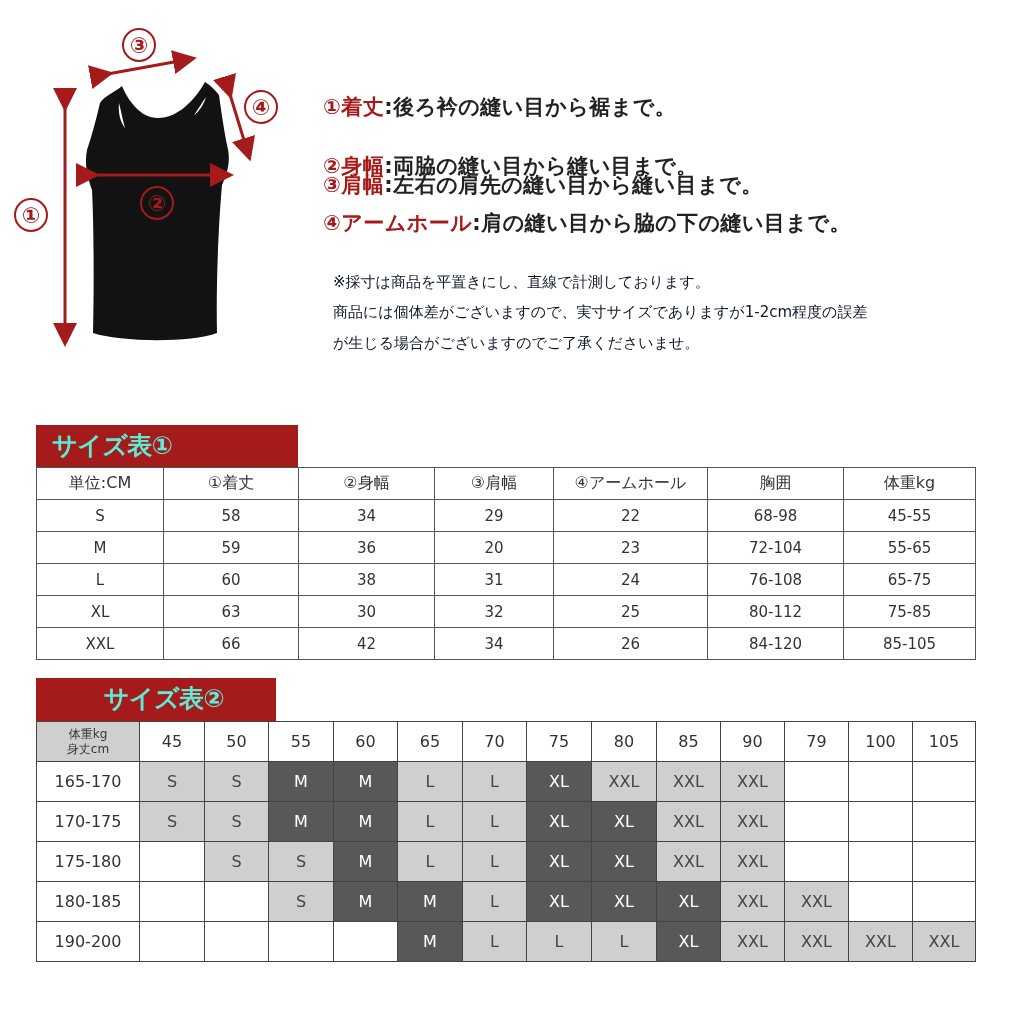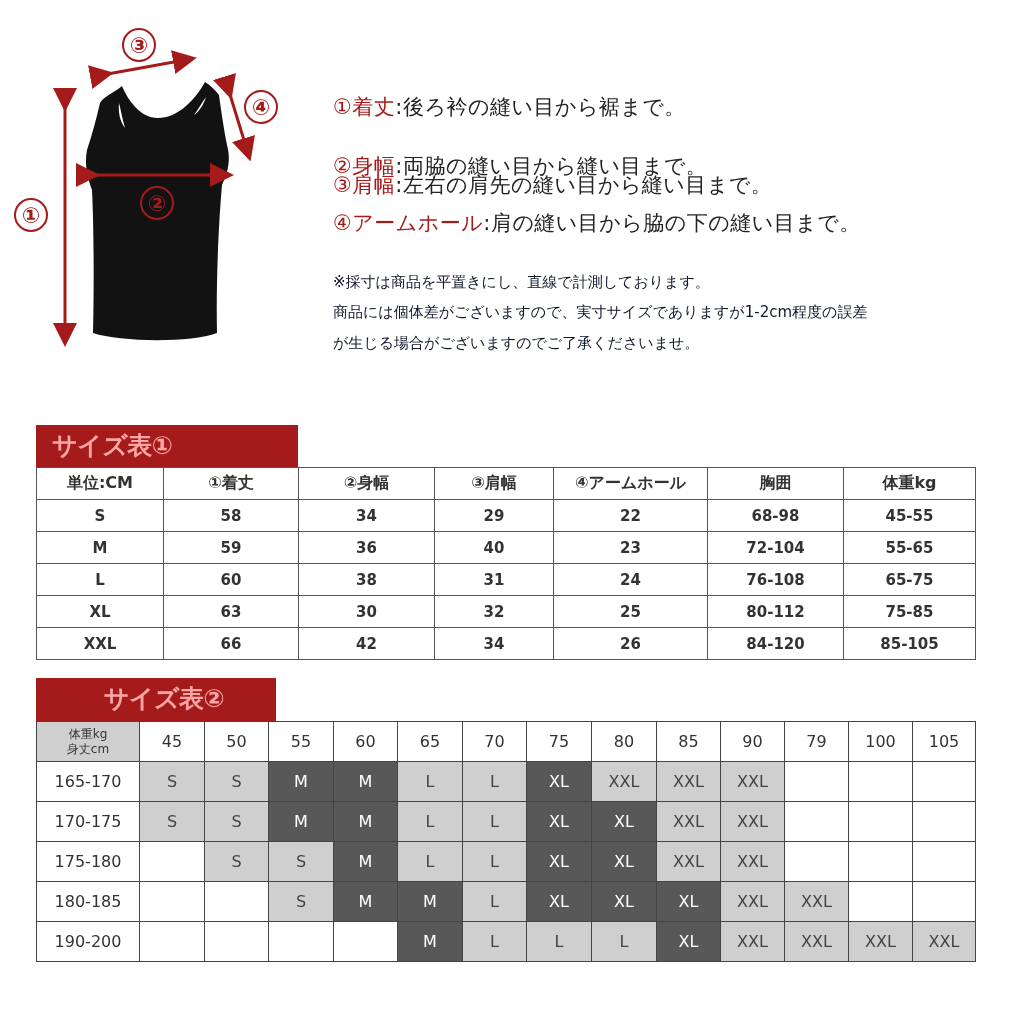--- a/index.html
+++ b/index.html
@@ -7,31 +7,31 @@
          font-family:"DejaVu Sans","Liberation Sans",sans-serif; color:#222; }
   .abs { position:absolute; }
 
   
   #illus { left:0; top:0; width:300px; height:360px; }
   .num-label { position:absolute; font-weight:bold; color:#a51a1a; font-size:26px;
                width:34px; height:34px; line-height:32px; text-align:center;
                border:2px solid #a51a1a; border-radius:50%; box-sizing:border-box; font-size:22px; }
 
   
-  .def-line { position:absolute; left:333px; font-size:21px; white-space:nowrap; color:#222; letter-spacing:0.5px; }
+  .def-line { position:absolute; left:323px; font-size:21px; white-space:nowrap; color:#222; letter-spacing:0.5px;font-weight:bold; }
   .def-key { color:#a51a1a; }
   .note-line { position:absolute; left:333px; font-size:15px; white-space:nowrap; color:#0f172a; }
 
   
-  .banner { position:absolute; background:#a51a1a; color:#fca5a5; font-weight:bold;
+  .banner { position:absolute; background:#a51a1a; color:#5eead4; font-weight:bold;
             font-size:25px; box-sizing:border-box; padding-left:16px; line-height:42px; letter-spacing:-0.5px; }
 
   
   table { border-collapse:collapse; position:absolute; table-layout:fixed; }
-  #t1 td, #t1 th { border:1.5px solid #555; text-align:center; font-weight:bold;
+  #t1 td, #t1 th { border:1.5px solid #555; text-align:center; font-weight:normal;
                    font-size:15px; color:#333; padding:0; height:31px; }
   #t1 th { font-size:16px; }
 
   
   #t2 td, #t2 th { border:1.5px solid #444; text-align:center; font-weight:normal;
                    font-size:16px; color:#333; padding:0; height:39px; }
   #t2 th.corner { background:#cfcfcf; font-size:12px; line-height:15px; color:#333; }
   #t2 td.rowh { font-size:16px; background:#fff; }
   #t2 td.lt { background:#cfcfcf; color:#444; }
   #t2 td.dk { background:#585858; color:#fff; }
@@ -110,21 +110,21 @@
     <td>34</td>
     <td>29</td>
     <td>22</td>
     <td>68-98</td>
     <td>45-55</td>
   </tr>
   <tr>
     <td>M</td>
     <td>59</td>
     <td>36</td>
-    <td>40</td>
+    <td>20</td>
     <td>23</td>
     <td>72-104</td>
     <td>55-65</td>
   </tr>
   <tr>
     <td>L</td>
     <td>60</td>
     <td>38</td>
     <td>31</td>
     <td>24</td>

